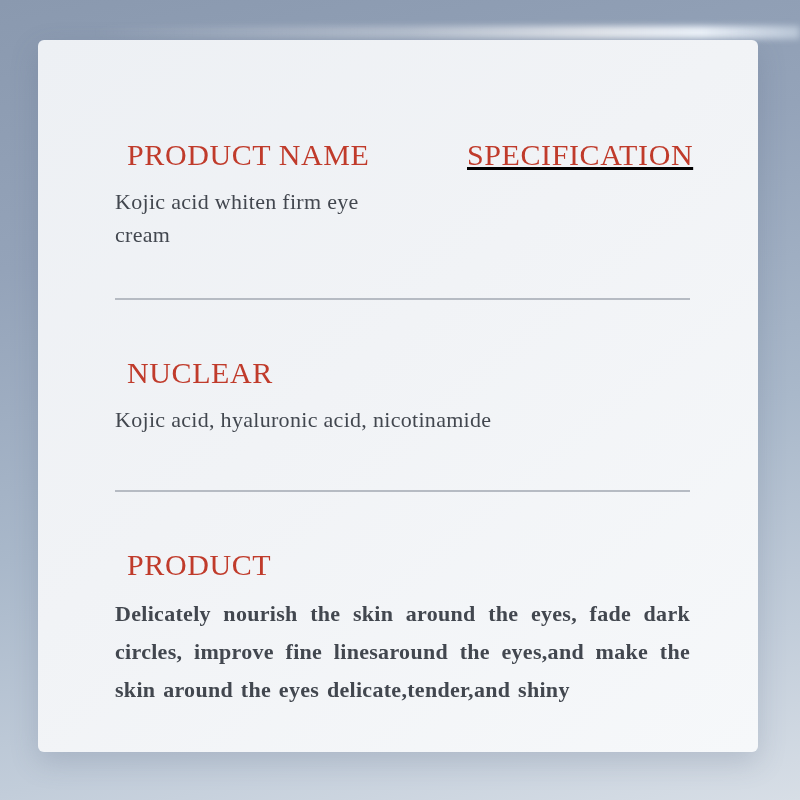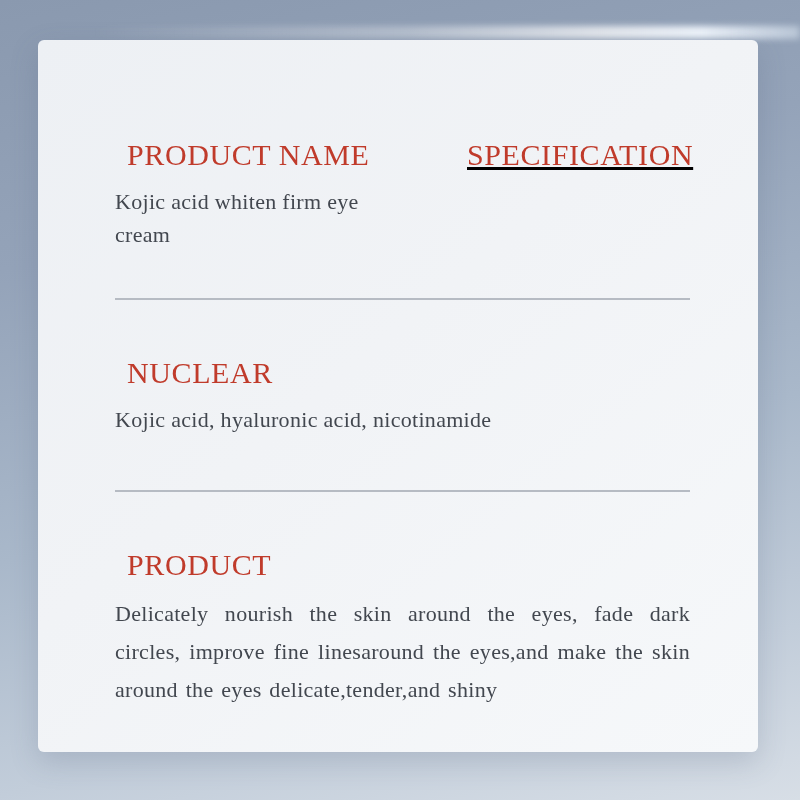--- a/index.html
+++ b/index.html
@@ -71,20 +71,21 @@
     background: #b6bbc3;
     margin: 0;
   }
   .divider-1 { margin-top: 47px; }
   .divider-2 { margin-top: 54px; }
   .section h2 { margin-top: 55px; }
   .benefits-text {
     text-align: justify;
     line-height: 38px;
     word-spacing: 2px;
+    font-weight: bold;
   }
 </style>
 </head>
 <body>
 
 <div class="bg">
   <div class="top-glow"></div>
 
   <div class="card">
 

